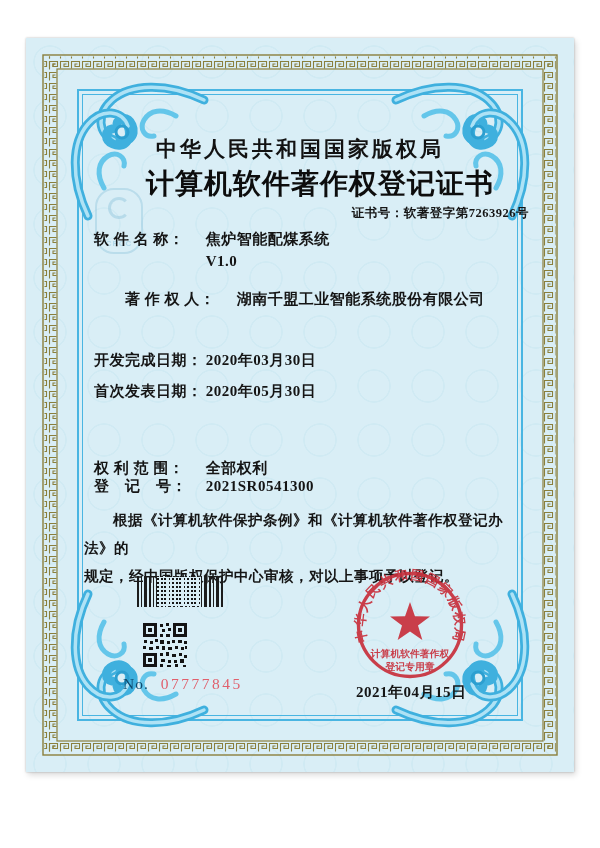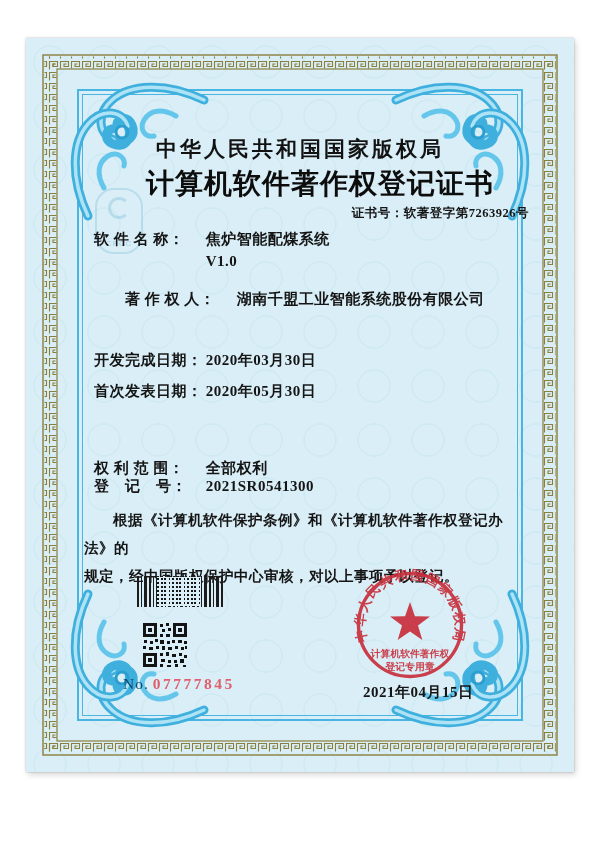--- a/index.html
+++ b/index.html
@@ -77,26 +77,26 @@
   .barcode .matrix{
     position:absolute; left:20px; right:22px; top:1px; bottom:1px;
     background:
       repeating-linear-gradient(0deg,#d9eef6 0 2px, transparent 2px 4px),
       repeating-linear-gradient(90deg,#161616 0 2px, #d9eef6 2px 4.5px, #161616 4.5px 6px, #d9eef6 6px 7.5px);
   }
   .qr{ position:absolute; left:116px; top:584px; width:46px; height:46px; }
 
   .serial{ position:absolute; left:97px; top:637px; font-size:15.5px; white-space:nowrap; }
   .serial .no{ color:#0c4a6e; letter-spacing:1px; }
-  .serial .digits{ color:#e0606d; font-weight:bold; letter-spacing:2.5px; }
+  .serial .digits{ color:#e0606d; font-weight:normal; letter-spacing:2.5px; margin-left:8px; }
 
   .seal{ position:absolute; left:322px; top:525px; width:124px; height:124px; opacity:.92; }
   .issue-date{
     position:absolute; left:330px; top:645px; width:110px; text-align:center;
-    font-size:15px; font-weight:bold; letter-spacing:.5px; white-space:nowrap;margin-left:7px;
+    font-size:15px; font-weight:bold; letter-spacing:.5px; white-space:nowrap;
   }
 </style>
 </head>
 <body>
 
 <div class="paper">
 
   <svg class="deco" viewBox="0 0 548 734" xmlns="http://www.w3.org/2000/svg" aria-hidden="true">
     <defs>
       <pattern id="meander" width="11" height="11" patternUnits="userSpaceOnUse">

